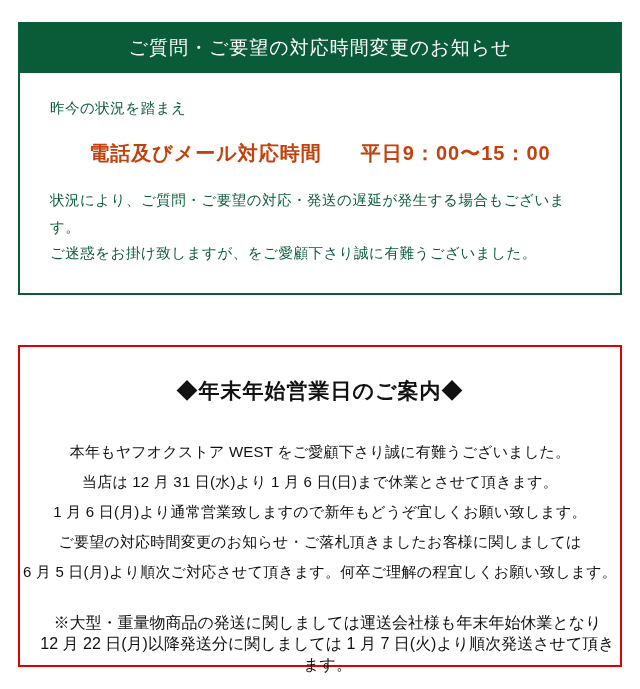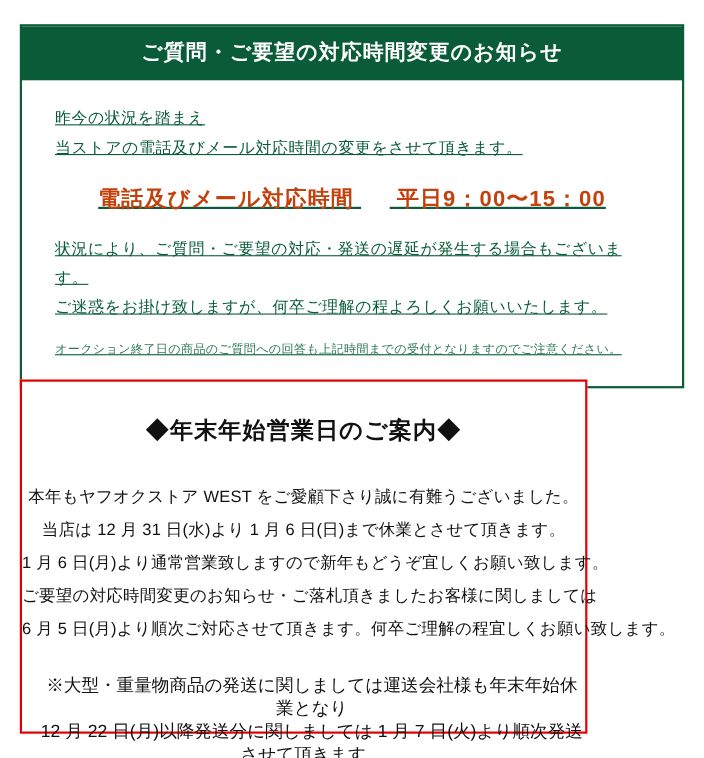--- a/index.html
+++ b/index.html
@@ -23,28 +23,27 @@
     width: 604px;
     box-sizing: border-box;
     border: 2px solid #0a5c38;
     background: #ffffff;
   }
   .green-header {
     background: #0a5c38;
     color: #ffffff;
     text-align: center;
     font-size: 19px;
-    font-weight: bold;
+    font-weight: normal;
     letter-spacing: 1px;
     padding: 11px 0 12px 0;
   }
   .green-body {
     padding: 22px 30px 26px 30px;
     color: #0a5c38;
-    text-decoration: underline;
   }
   .green-body .line {
     font-size: 14.5px;
     line-height: 1.85;
     letter-spacing: 0.5px;
   }
   .green-hours {
     text-align: center;
     font-size: 20px;
     font-weight: bold;
@@ -61,21 +60,21 @@
     letter-spacing: 0.3px;
     margin-top: 16px;
     color: #2d7a55;
   }
 
   
   .red-box {
     position: absolute;
     left: 18px;
     top: 345px;
-    width: 516px;
+    width: 604px;
     height: 322px;
     box-sizing: border-box;
     border: 2px solid #e10000;
     background: #ffffff;
   }
   .red-title {
     text-align: center;
     font-size: 21px;
     font-weight: bold;
     letter-spacing: 1px;
@@ -98,32 +97,30 @@
     padding-left: 15px;
   }
 </style>
 </head>
 <body>
 
 <div class="green-box">
   <div class="green-header">ご質問・ご要望の対応時間変更のお知らせ</div>
   <div class="green-body">
     <div class="line">昨今の状況を踏まえ</div>
-    <div class="line">当ストアの電話及びメール対応時間の変更をさせて頂きます。</div>
 
     <div class="green-hours">
       <span>電話及びメール対応時間</span>
       <span class="gap"></span>
       <span>平日9：00〜15：00</span>
     </div>
 
     <div class="line">状況により、ご質問・ご要望の対応・発送の遅延が発生する場合もございます。</div>
-    <div class="line">ご迷惑をお掛け致しますが、何卒ご理解の程よろしくお願いいたします。</div>
+    <div class="line">ご迷惑をお掛け致しますが、をご愛顧下さり誠に有難うございました。</div>
 
-    <div class="green-note">オークション終了日の商品のご質問への回答も上記時間までの受付となりますのでご注意ください。</div>
   </div>
 </div>
 
 <div class="red-box">
   <div class="red-title">◆年末年始営業日のご案内◆</div>
 
   <div class="red-para">
     <div class="rline">本年もヤフオクストア WEST をご愛顧下さり誠に有難うございました。</div>
     <div class="rline">当店は 12 月 31 日(水)より 1 月 6 日(日)まで休業とさせて頂きます。</div>
     <div class="rline">1 月 6 日(月)より通常営業致しますので新年もどうぞ宜しくお願い致します。</div>

